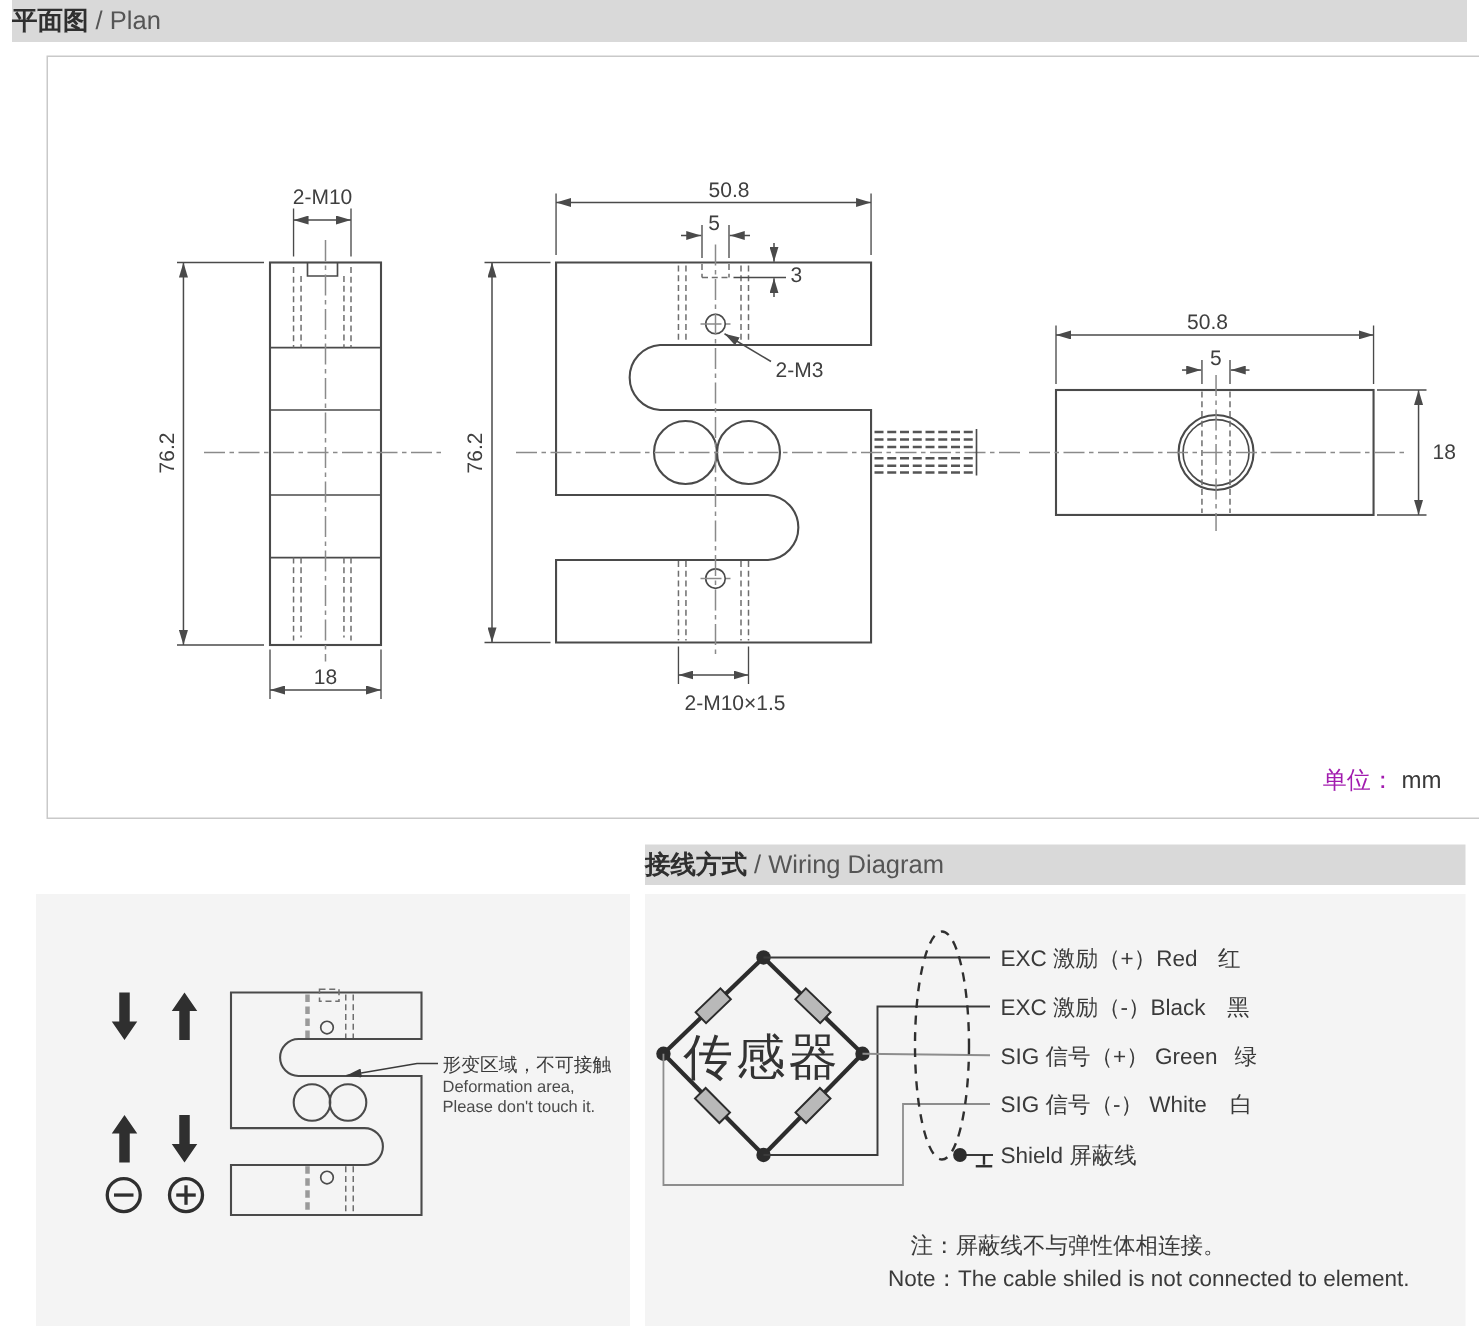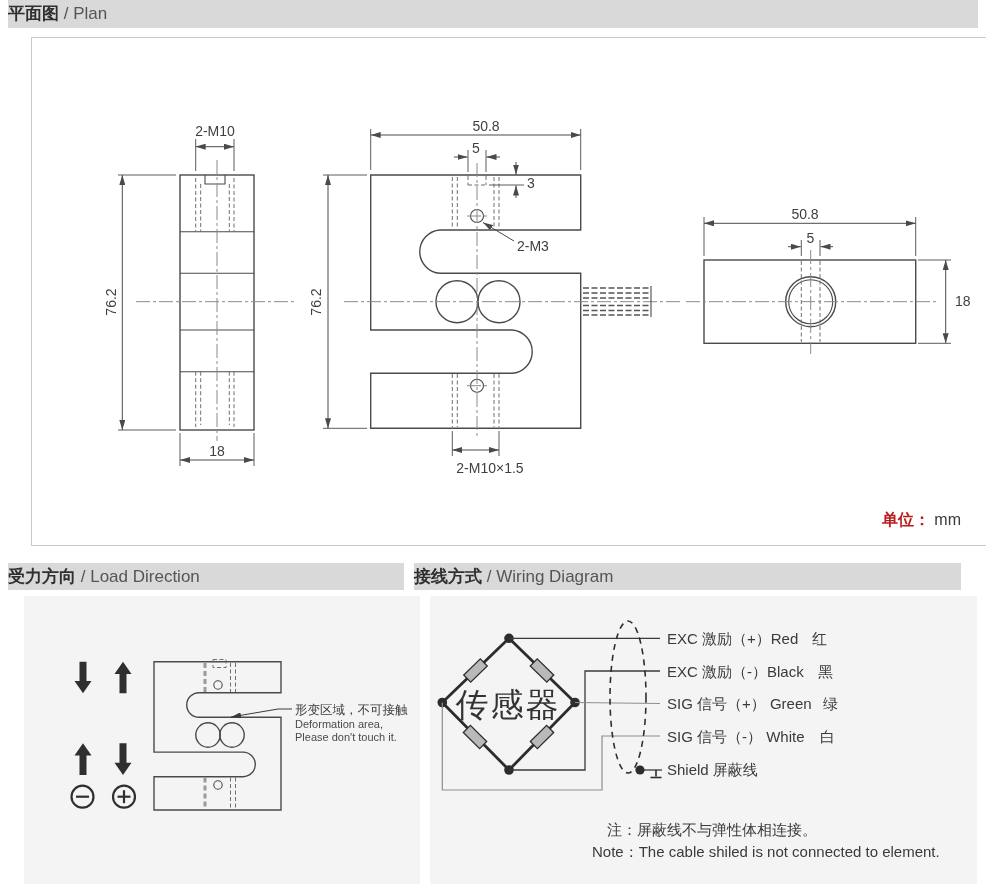--- a/index.html
+++ b/index.html
@@ -5,21 +5,21 @@
   html,body{margin:0;padding:0;background:#ffffff;}
   #page{position:relative;width:986px;height:891px;background:#fff;overflow:hidden;
         font-family:"Liberation Sans",sans-serif;}
   .hdr{position:absolute;background:#d9d9d9;height:28px;line-height:28px;
        font-size:17px;color:#555;box-sizing:border-box;}
   .hdr b{color:#2f2f2f;font-weight:bold;}
   .panel{position:absolute;background:#f4f4f4;}
   #plan-box{position:absolute;left:7px;top:37px;width:969px;height:507px;
             background:#fff;border:1px solid #c9c9c9;margin-left:24px;}
   #unit-label{position:absolute;right:40px;bottom:14px;font-size:16px;color:#3a3a3a;}
-  #unit-label b{font-weight:bold;color:#b91c1c;}
+  #unit-label b{font-weight:normal;color:#a21caf;}
   svg{position:absolute;left:0;top:0;}
   .outline{stroke:#4a4a4a;stroke-width:1.4;fill:none;}
   .thin{stroke:#4a4a4a;stroke-width:1.1;fill:none;}
   .ext{stroke:#4a4a4a;stroke-width:0.9;fill:none;}
   .dim{stroke:#4a4a4a;stroke-width:1;fill:none;}
   .cl{stroke:#8a8a8a;stroke-width:1;fill:none;stroke-dasharray:14 3 3 3;}
   .hid{stroke:#6e6e6e;stroke-width:1;fill:none;stroke-dasharray:4 2.5;}
   .dimt{font-family:"Liberation Sans",sans-serif;font-size:14px;fill:#3f3f3f;}
   .wlab{font-family:"Liberation Sans",sans-serif;font-size:15px;fill:#3a3a3a;}
   .ntxt{font-family:"Liberation Sans",sans-serif;font-size:15px;fill:#3a3a3a;}
@@ -175,24 +175,20 @@
         <line class="dim" x1="921.7" y1="260" x2="921.7" y2="343.3" marker-start="url(#arP)" marker-end="url(#arP)"></line>
         <text class="dimt" x="931" y="306">18</text>
       </g>
     </svg>
     <div id="unit-label">
       <b>单位：</b>
       <span>mm</span>
     </div>
   </div>
 
-  <div class="hdr" style="left:8px;top:563px;width:396px;height:27px;line-height:27px;">
-    <b>受力方向</b>
-    <span>/ Load Direction</span>
-  </div>
   <div class="panel" style="left:24px;top:596px;width:396px;height:288px;text-align:center;">
     <svg width="396" height="288" viewBox="8 596 396 288">
       <defs>
         <marker id="arL" viewBox="0 0 10 6" refX="10" refY="3" markerWidth="10" markerHeight="6" orient="auto-start-reverse">
             <path d="M0,0 L10,3 L0,6 Z" fill="#3a3a3a"></path>
           </marker>
       </defs>
 
       <g fill="#2f2f2f">
         <polygon points="63.5,661.7 70.5,661.7 70.5,681 75.5,681 67,693.3 58.5,681 63.5,681"></polygon>
@@ -227,21 +223,21 @@
 
       <g>
         <polyline fill="none" stroke="#3a3a3a" stroke-width="1" points="276,709 262,709 215,717" marker-end="url(#arL)"></polyline>
         <text class="mzh" x="279" y="714">形变区域，不可接触</text>
         <text class="men" x="279" y="728">Deformation area,</text>
         <text class="men" x="279" y="741">Please don't touch it.</text>
       </g>
     </svg>
   </div>
 
-  <div class="hdr" style="left:414px;top:563px;width:547px;height:27px;line-height:27px;">
+  <div class="hdr" style="left:430px;top:563px;width:547px;height:27px;line-height:27px;">
     <b>接线方式</b>
     <span>/ Wiring Diagram</span>
   </div>
   <div class="panel" style="left:430px;top:596px;width:547px;height:288px;">
     <svg width="547" height="288" viewBox="430 596 547 288">
 
       <g>
         <line class="bridge" x1="442.3" y1="702.5" x2="509" y2="638.3"></line>
         <line class="bridge" x1="509" y1="638.3" x2="575" y2="702.5"></line>
         <line class="bridge" x1="575" y1="702.5" x2="509" y2="770"></line>

